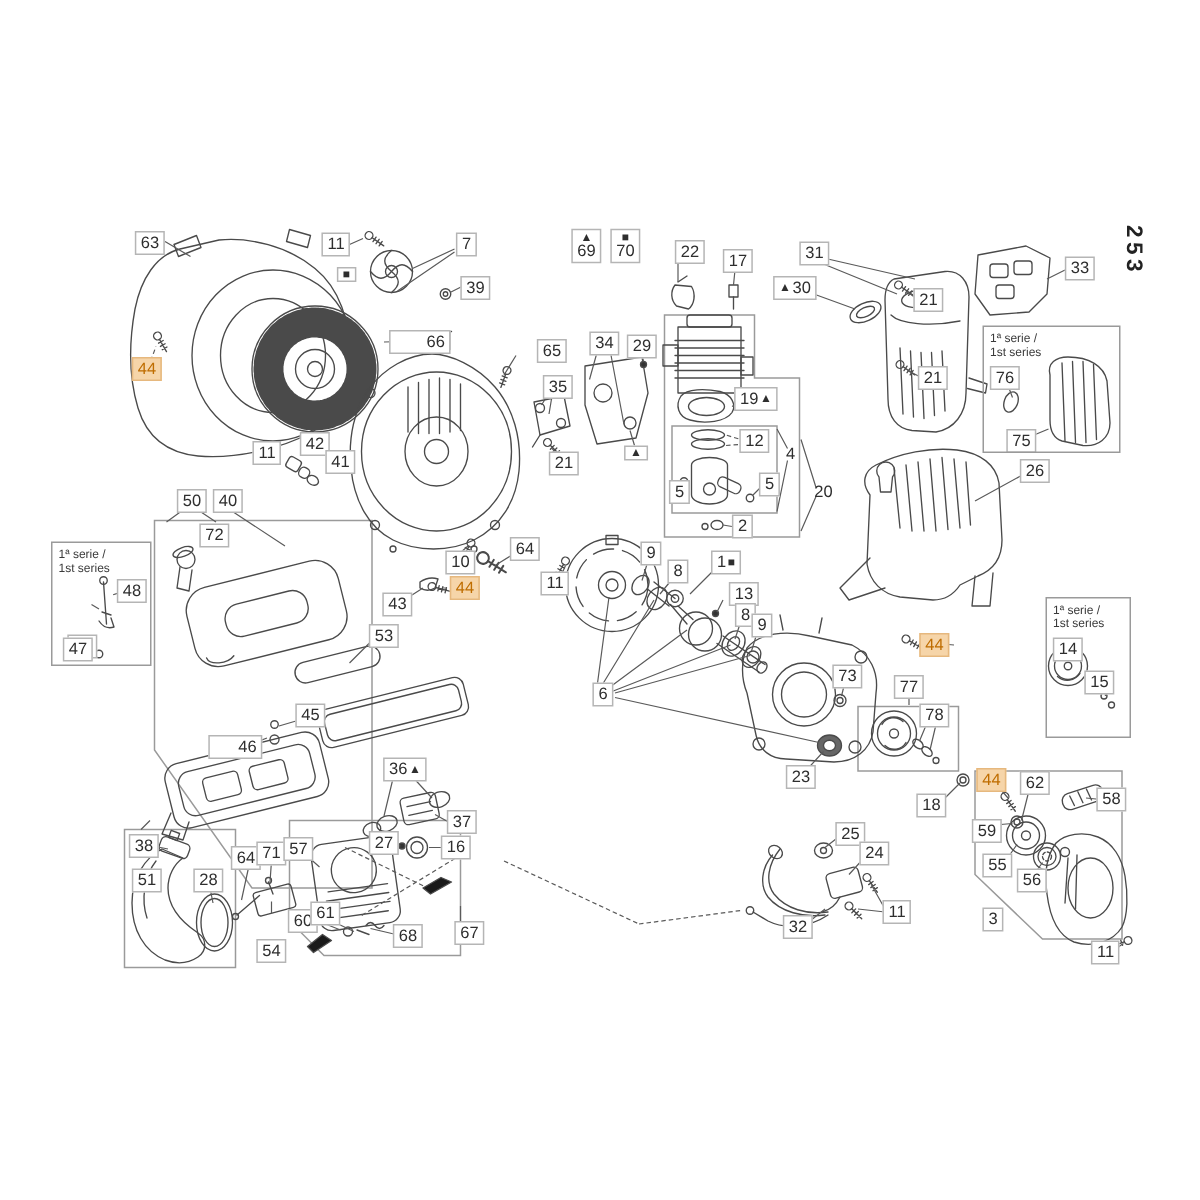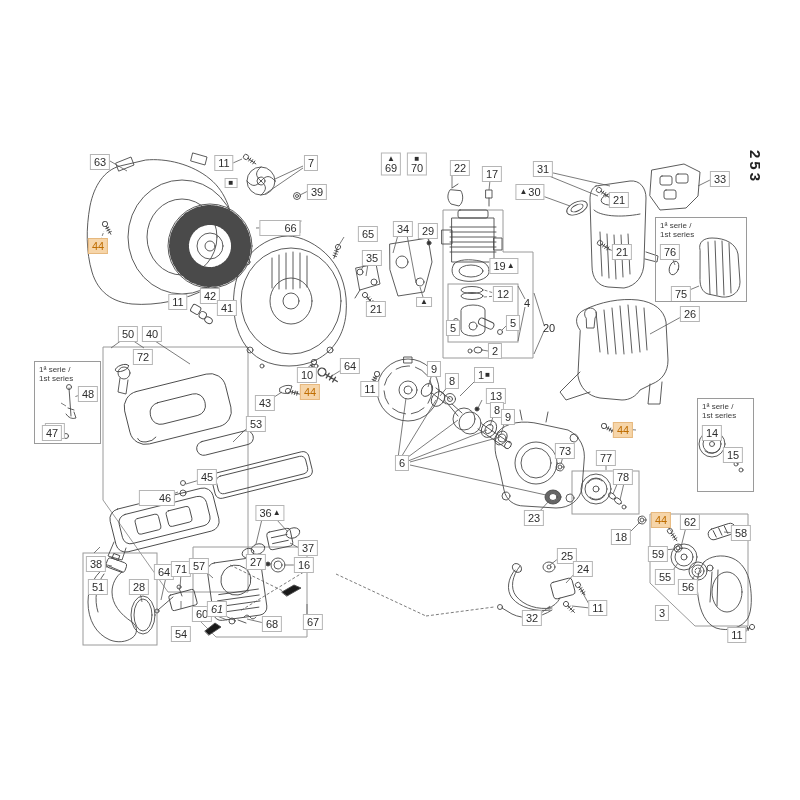--- a/index.html
+++ b/index.html
@@ -653,21 +653,21 @@
       </div>
       <div class="lbl" style="left: 181px; top: 614px; margin-top: 20px;">
         <span>54</span>
       </div>
       <div class="lbl" style="left: 199px; top: 566px;">
         <span>57</span>
       </div>
       <div class="lbl" style="left: 202px; top: 614px;">
         <span>60</span>
       </div>
-      <div class="lbl" style="left: 217px; top: 609px; font-style: italic;">
+      <div class="lbl" style="left: 217px; top: 609px;">
         <span>61</span>
       </div>
       <div class="lbl" style="left: 272px; top: 624px;">
         <span>68</span>
       </div>
       <div class="lbl" style="left: 313px; top: 622px;">
         <span>67</span>
       </div>
       <div class="lbl" style="left: 270px; top: 513px;">
         <span>36</span>

